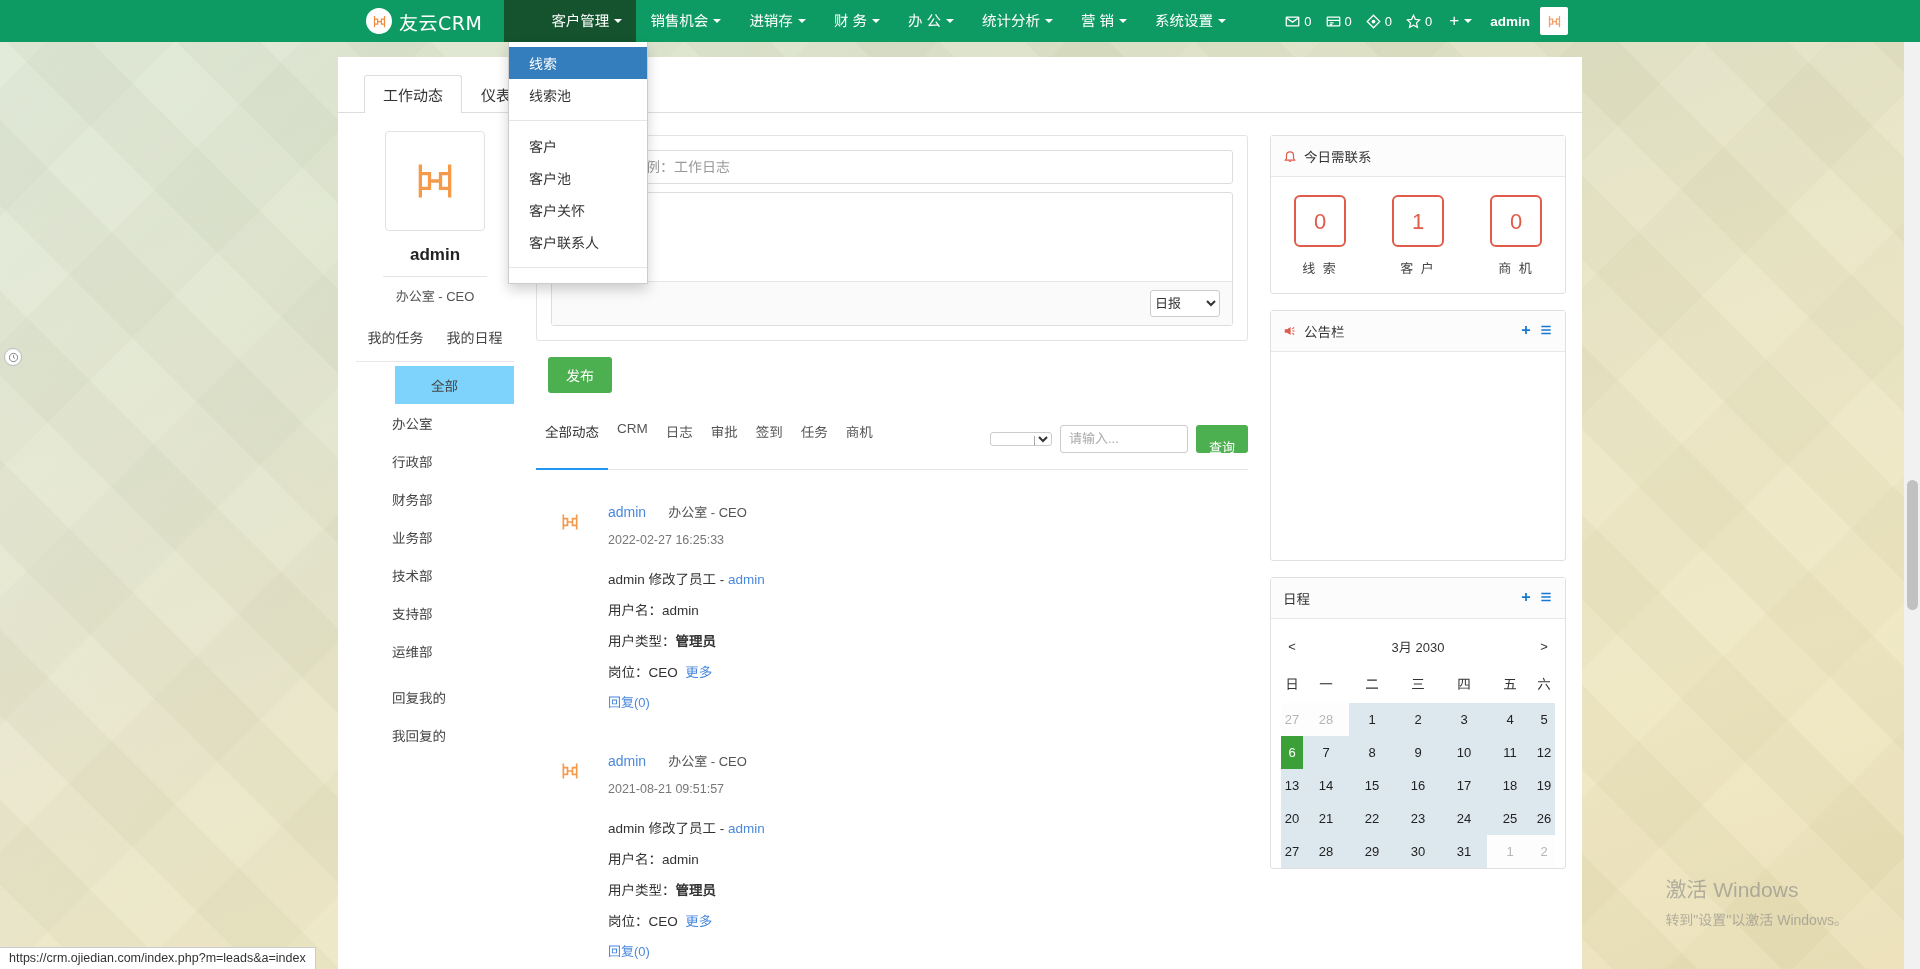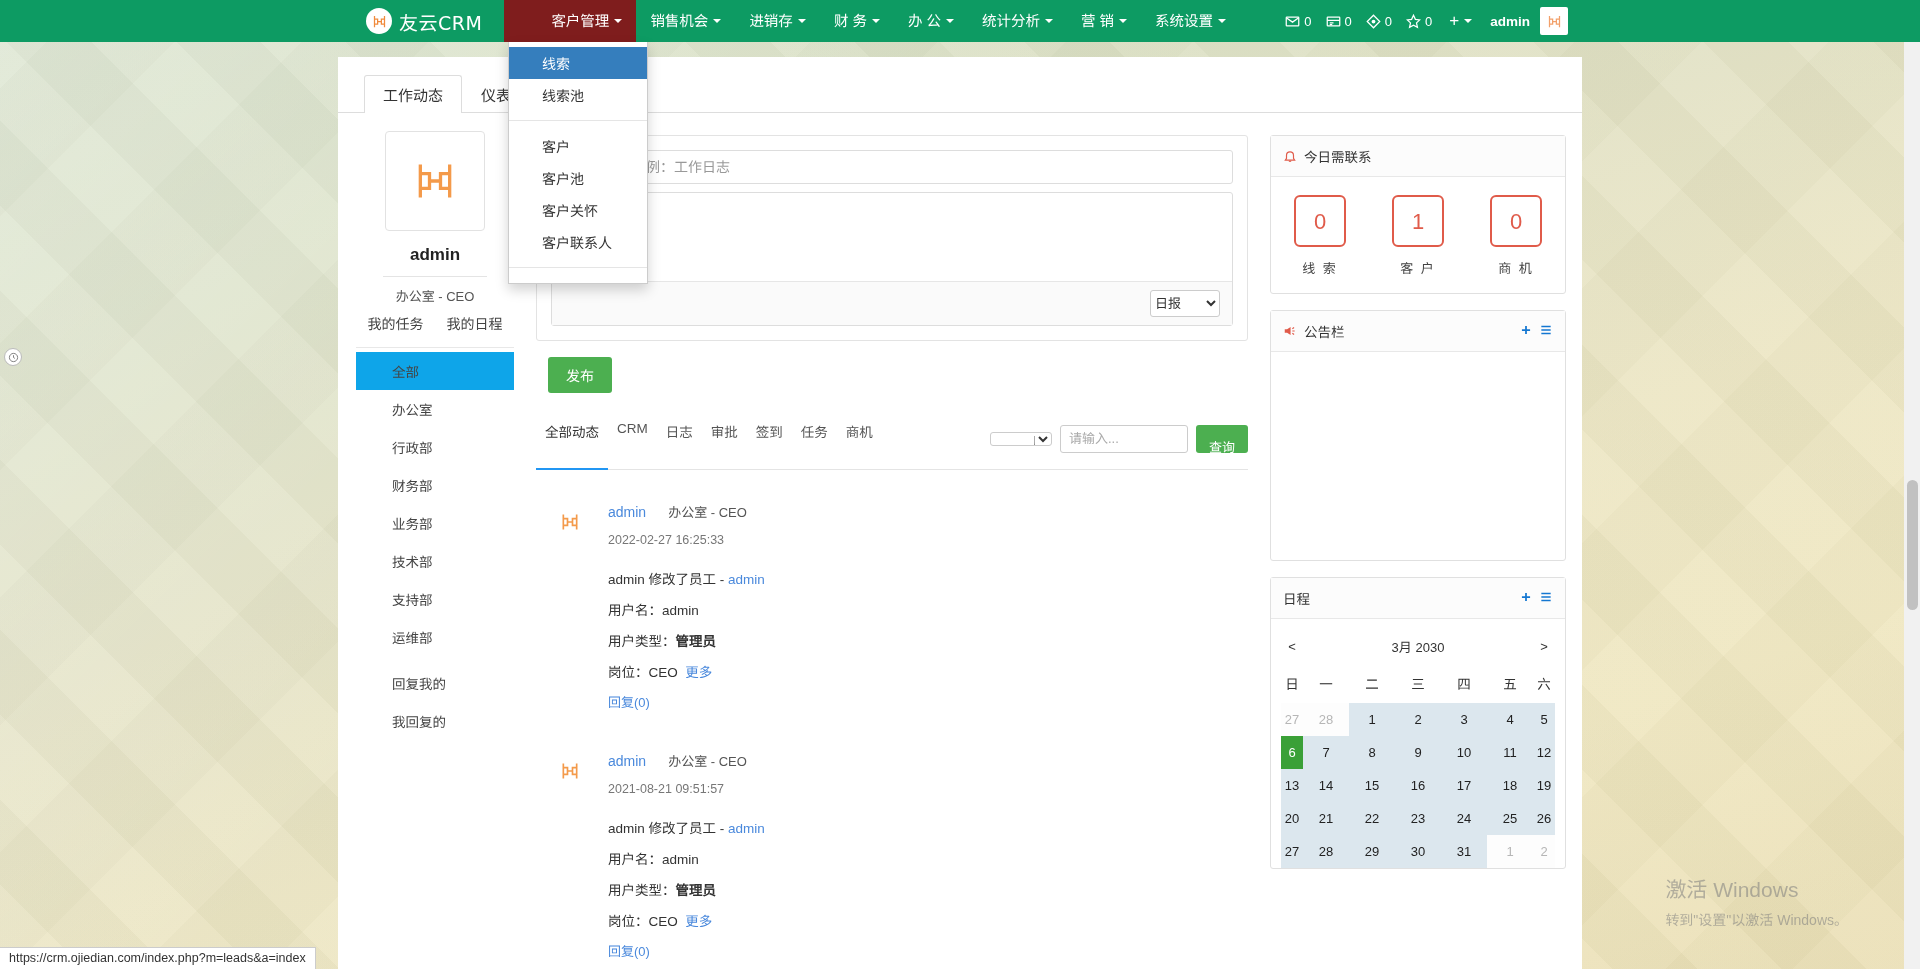--- a/index.html
+++ b/index.html
@@ -50,21 +50,21 @@
     font-size: 19px; color: #fff; letter-spacing: .5px;
     font-family: "DejaVu Sans", sans-serif;
   }
   .nav-items { display: flex; align-items: center; margin-left: 22px; }
   .nav-item {
     padding: 0 14px; height: 42px; line-height: 42px;
     font-size: 14.5px; color: #fff; cursor: pointer;
     white-space: nowrap;
     display: flex; align-items: center; gap: 5px;
   }
-  .nav-item.active, .nav-item:hover { background: #7f1d1d; padding-left: 47px; }
+  .nav-item.active, .nav-item:hover { background: #14532d; padding-left: 47px; }
   .caret {
     width: 0; height: 0;
     border-left: 4px solid transparent;
     border-right: 4px solid transparent;
     border-top: 4px solid #fff;
     display: inline-block;
   }
   .nav-right {
     margin-left: auto; display: flex; align-items: center;
     gap: 0px; padding-right: 352px;
@@ -93,21 +93,21 @@
     top: 42px; left: 508px;
     width: 140px;
     background: #fff;
     border: 1px solid #ccc;
     border-top: none;
     box-shadow: 0 6px 12px rgba(0,0,0,.175);
     z-index: 80;
     padding: 5px 0 6px;
   }
   .dropdown-item {
-    padding: 6px 33px;
+    padding: 6px 20px;
     font-size: 14px; color: #333; cursor: pointer; white-space: nowrap;
   }
   .dropdown-item.selected { background: #357ebd; color: #fff; }
   .dropdown-sep { height: 1px; background: #e5e5e5; margin: 9px 0; }
 
   
   .page {
     position: absolute;
     top: 57px; left: 338px; right: 338px; bottom: 0;
     background: #fff;
@@ -147,31 +147,31 @@
   }
   .profile-divider {
     width: 104px; height: 1px; background: #e4e4e4;
     margin: 11px auto 0;
   }
   .profile-role {
     text-align: center; font-size: 13px; color: #555; margin-top: 9px;
   }
   .profile-tabs {
     display: flex; justify-content: space-around;
-    margin-top: 8px; font-size: 14px; color: #444;
+    margin-top: 22px; font-size: 14px; color: #444;
   }
   .profile-tabs span { cursor: pointer; }
   .dept-list {
     margin-top: 14px; border-top: 1px solid #e8e8e8; padding-top: 4px;
   }
   .dept-item {
     padding: 9px 0 9px 36px;
     font-size: 13.5px; color: #444; cursor: pointer;
   }
-  .dept-item.active { background: #0ea5e9; }
+  .dept-item.active { background: #7dd3fc; margin-left: 39px; }
   .dept-gap { height: 8px; }
 
   
   .center-col { flex: 1; padding: 22px 16px 0 22px; min-width: 0; }
   .post-box {
     border: 1px solid #e3e3e3; border-radius: 3px; background: #fff;
   }
   .post-tabs {
     display: flex; gap: 0; padding: 0 6px;
     border-bottom: 1px solid #e3e3e3;

